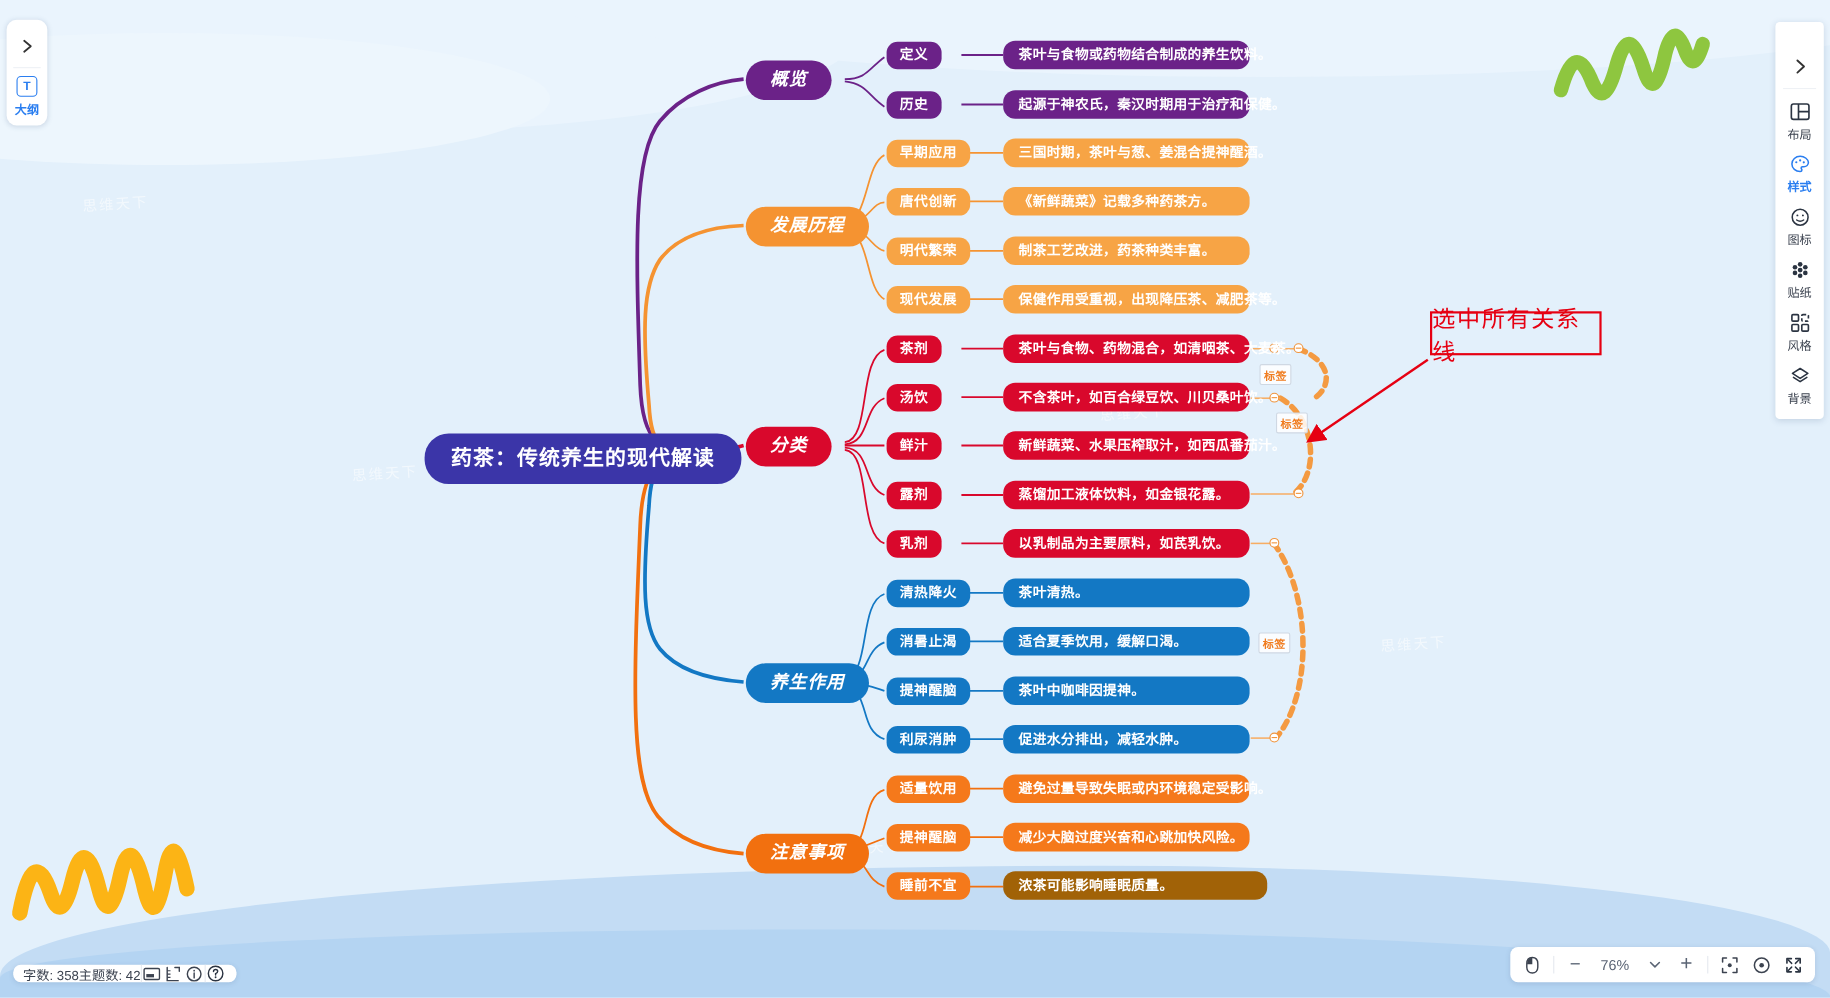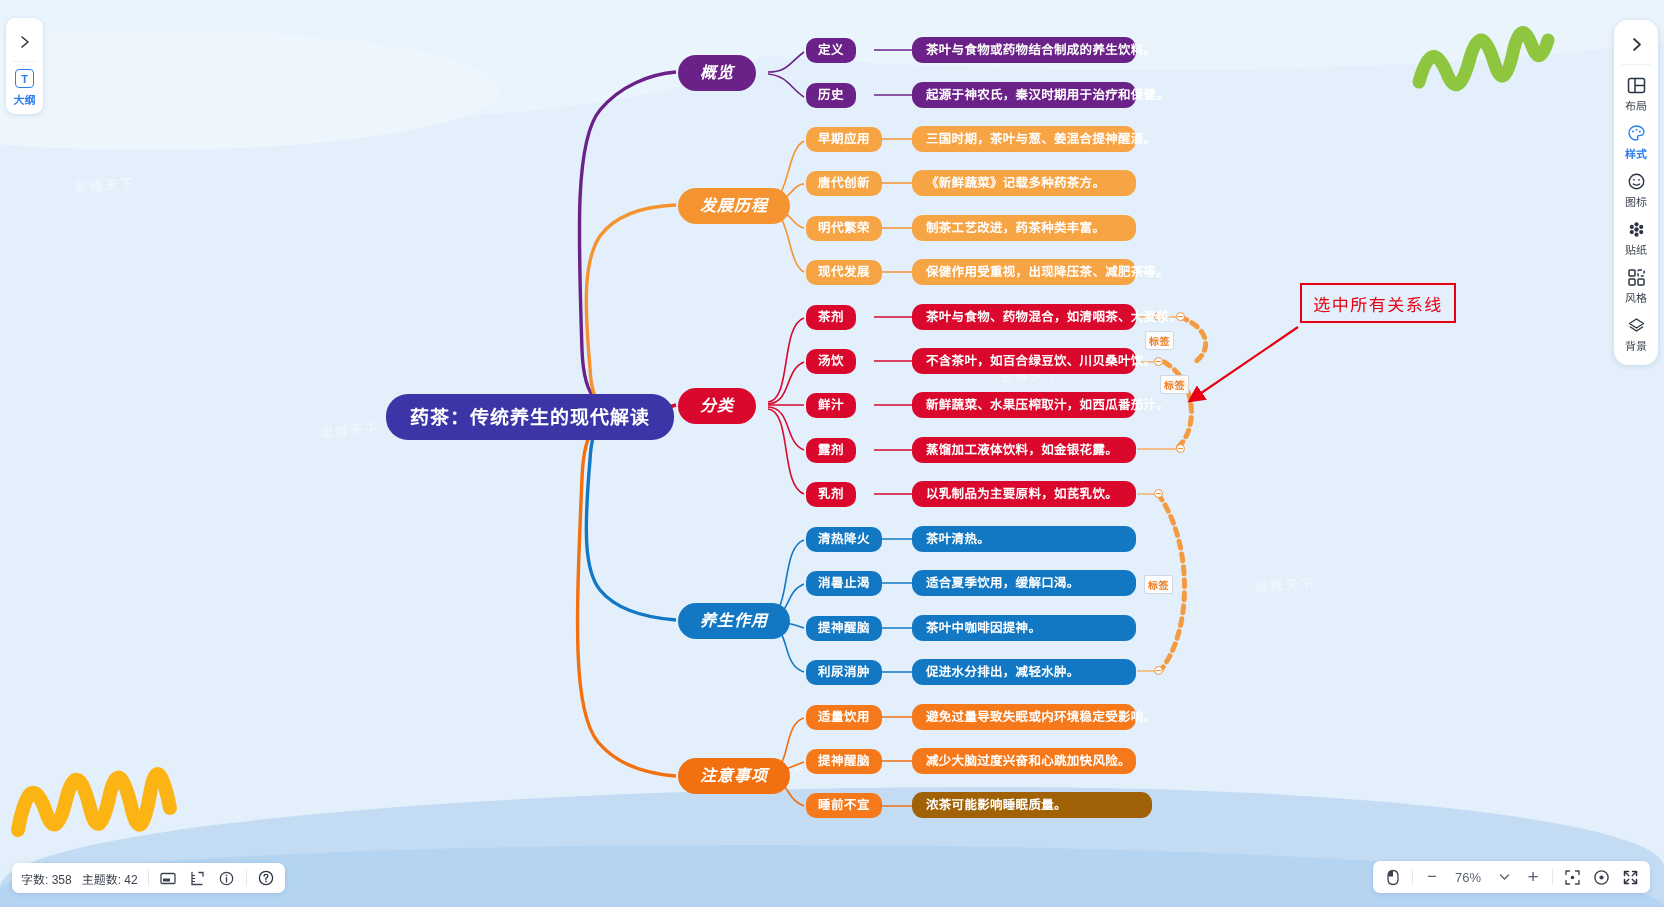--- a/index.html
+++ b/index.html
@@ -128,21 +128,21 @@
     font-weight: 700;
     letter-spacing: .5px;
   }
 
   
   .annot-box {
     position: absolute;
     border: 2px solid #e60012;
     background: transparent;
     color: #e60012;
-    font-size: 17px;
+    font-size: 21px;
     font-weight: 400;
     display: flex; align-items: center; justify-content: center;
     letter-spacing: 1.5px;
   }
 
   
   .left-panel {
     position: absolute; left: 6px; top: 18px;
     width: 37px;
     background: #fff;
@@ -167,49 +167,48 @@
     display:flex; align-items:center; justify-content:center;
     font-size:11px; color:#2a7ef0; font-weight:700;
   }
   .lp-item .lb { font-size:11px; color:#2a7ef0; font-weight:700; }
 
   
   .right-panel {
     position: absolute; right: 6px; top: 20px;
     width: 44px;
     background: #fff;
-    border-radius: 14px;
+    border-radius: 4px;
     box-shadow: 0 1px 6px rgba(60,90,130,.18);
-    padding: 4px 0 8px;
+    padding: 20px 0 8px;
   }
   .rp-collapse {
     height: 40px;
     display:flex; align-items:center; justify-content:center;
     color:#333; font-size:18px; cursor:pointer;
   }
   .rp-divider { height:1px; background:#eef1f5; margin: 0 7px 4px; }
   .rp-item {
     padding: 6px 0 4px;
     display:flex; flex-direction:column; align-items:center; gap:2px;
     cursor:pointer;
   }
   .rp-item .ic { width:20px; height:20px; display:flex; align-items:center; justify-content:center; }
   .rp-item .lb { font-size:11px; color:#3c4350; }
   .rp-item.active .lb { color:#2a7ef0; font-weight:700; }
 
   
   .statusbar {
     position: absolute; left: 12px; bottom: 14px;
-    height: 30px;
+    height: 16px;
     background: #fff;
     border-radius: 7px;
     box-shadow: 0 1px 5px rgba(60,90,130,.16);
     display:flex; align-items:center;
     padding: 1px 9px;
-    gap: 10px;
     font-size: 12px;
     color: #3c4350;
   }
   .sb-sep { width:1px; height:16px; background:#e5e9ef; }
   .sb-ic { width:19px; height:19px; display:flex; align-items:center; justify-content:center; cursor:pointer; }
   .sb-count { white-space: nowrap; }
 
   
   .zoombar {
     position: absolute; right: 14px; bottom: 14px;

